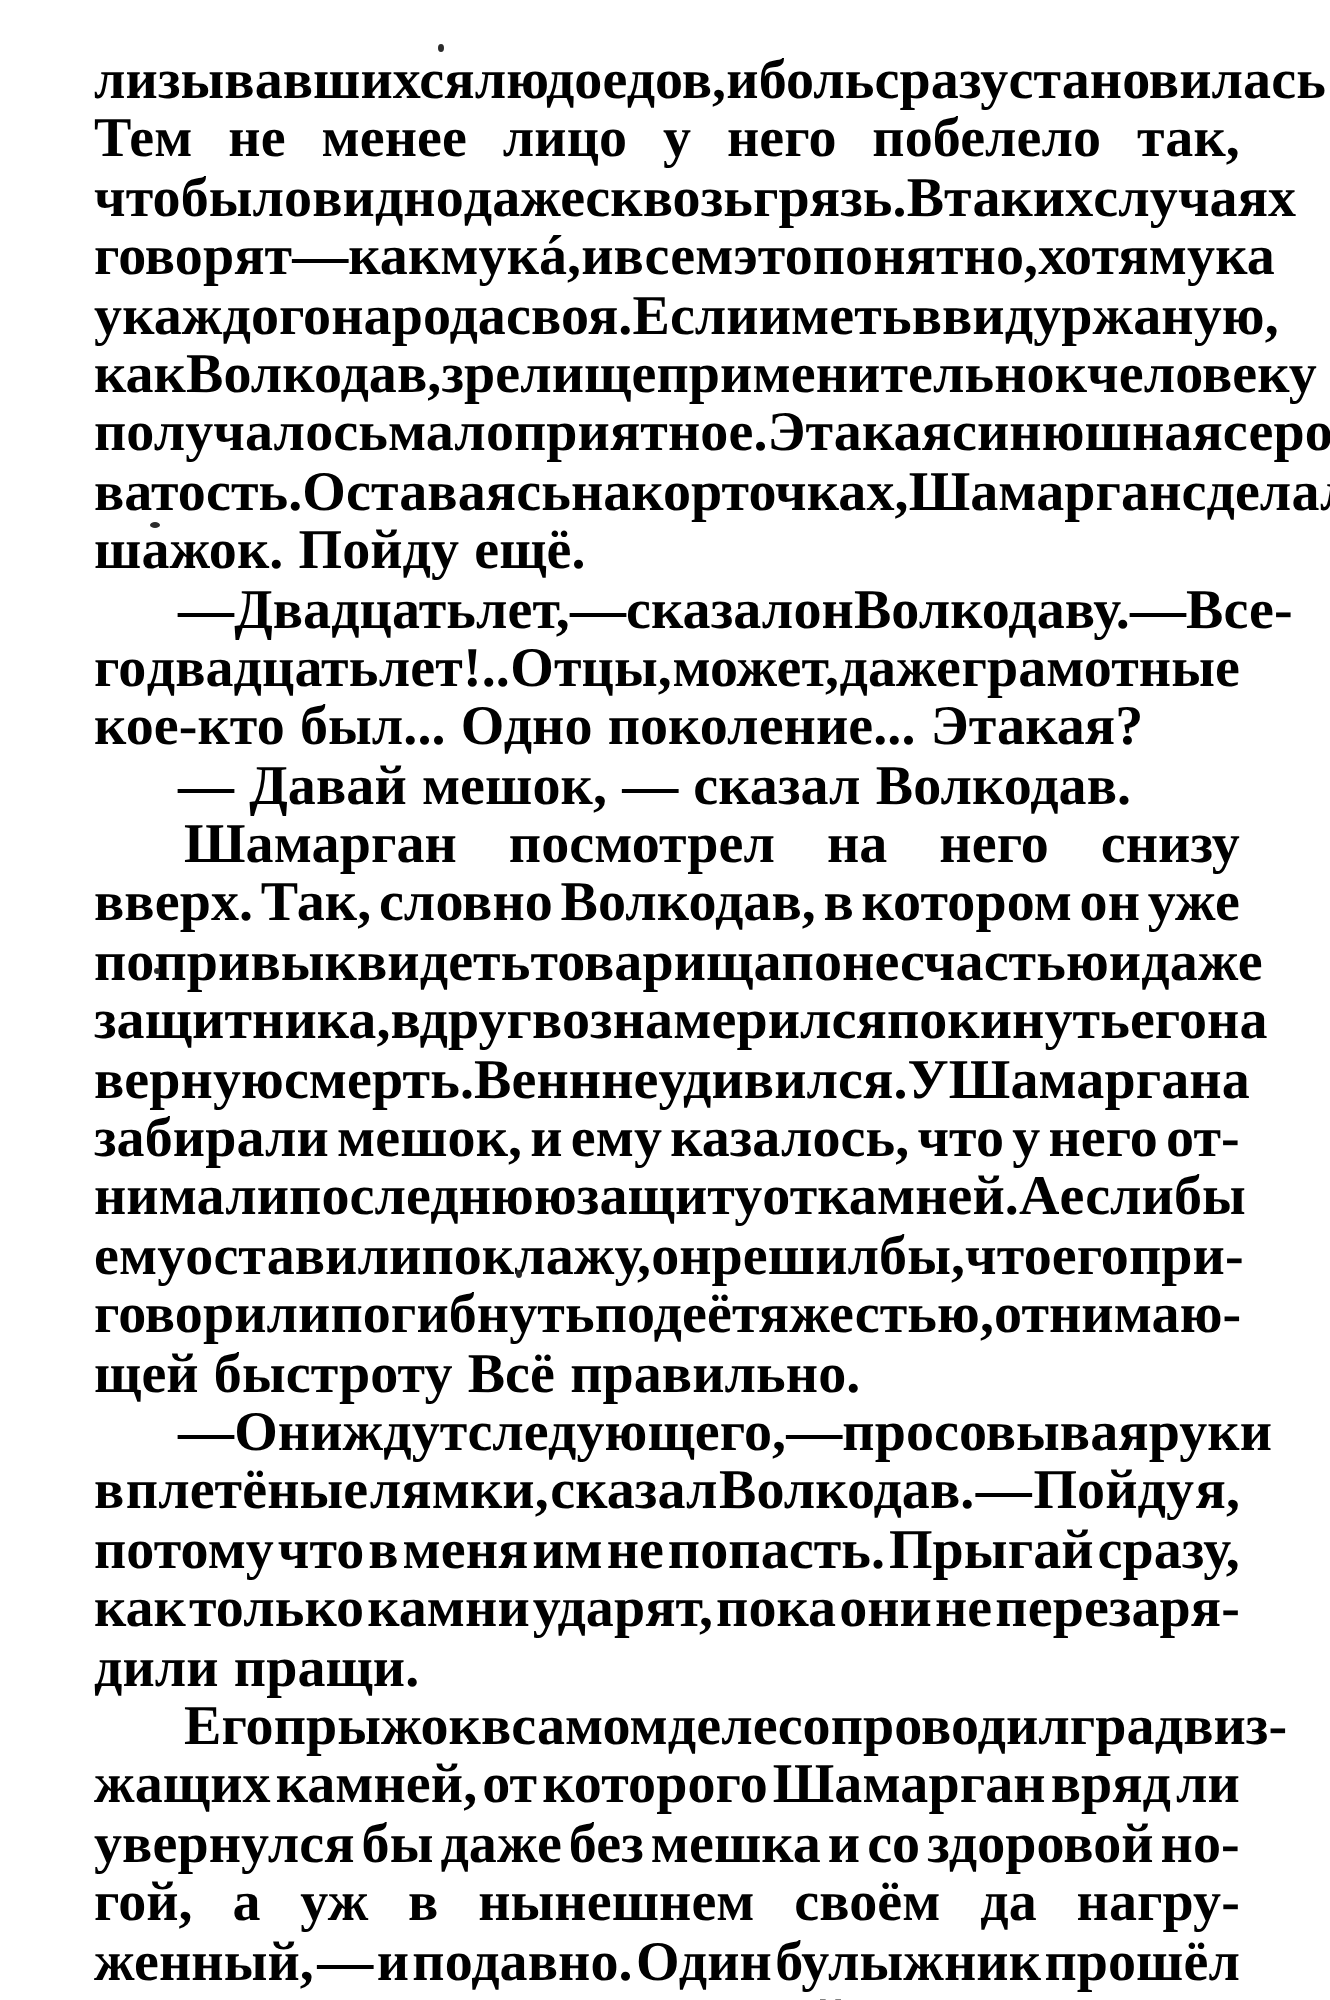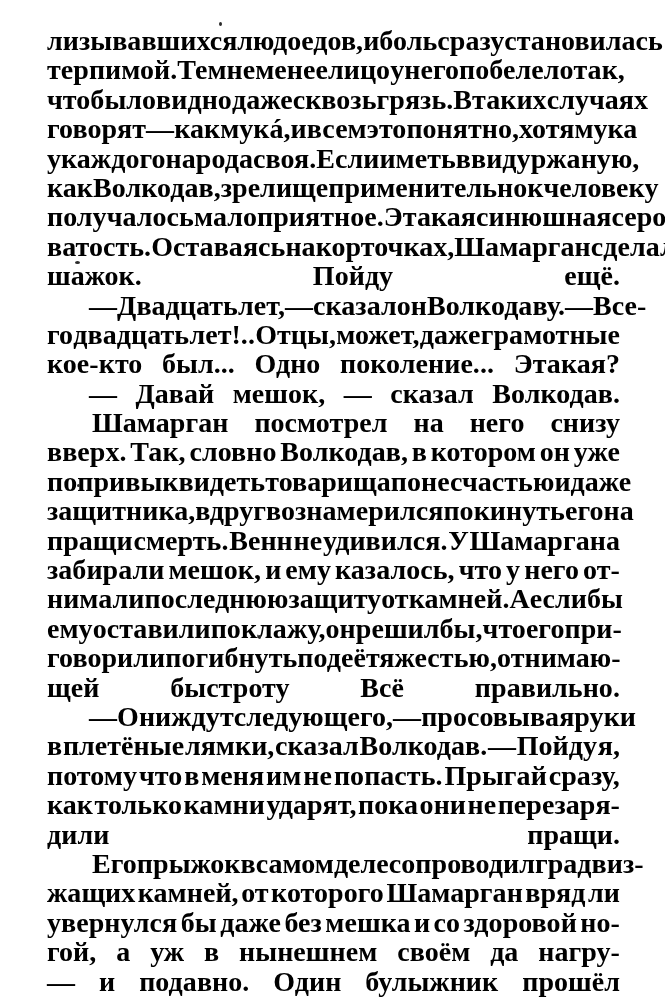--- a/index.html
+++ b/index.html
@@ -43,21 +43,21 @@
     white-space: pre;
     overflow: visible;
   }
 
   
   .line.just {
     justify-content: space-between;
   }
   
   .line.flush {
-    justify-content: space-between;
+    justify-content: flex-start;
     font-family: Liberation Serif, serif;
   }
 
   .line .w {
     display: inline-block;
   }
   
   .line.flush .w + .w {
     margin-left: 0.27em;
   }
@@ -85,52 +85,52 @@
   .speck.s3 { left: 258px;  top: 635px; width: 3px; height: 4px; }
   .speck.s4 { left: 77px;   top: 484px; width: 3px; height: 3px; }
 </style>
 </head>
 <body>
 
 <div class="page">
 
   <div class="text-block">
       <div class="line just"><span class="w">лизывавшихся</span><span class="w">людоедов,</span><span class="w">и</span><span class="w">боль</span><span class="w">сразу</span><span class="w">становилась</span></div>
-      <div class="line just"><span class="w">терпимой.</span><span class="w">Тем</span><span class="w">не</span><span class="w">менее</span><span class="w">лицо</span><span class="w">у</span><span class="w">него</span><span class="w">побелело</span><span class="w">так,</span></div>
+      <div class="line just"><span class="w">Тем</span><span class="w">не</span><span class="w">менее</span><span class="w">лицо</span><span class="w">у</span><span class="w">него</span><span class="w">побелело</span><span class="w">так,</span></div>
       <div class="line just"><span class="w">что</span><span class="w">было</span><span class="w">видно</span><span class="w">даже</span><span class="w">сквозь</span><span class="w">грязь.</span><span class="w">В</span><span class="w">таких</span><span class="w">случаях</span></div>
       <div class="line just"><span class="w">говорят</span><span class="w">—</span><span class="w">как</span><span class="w">мукá,</span><span class="w">и</span><span class="w">всем</span><span class="w">это</span><span class="w">понятно,</span><span class="w">хотя</span><span class="w">мука</span></div>
       <div class="line just"><span class="w">у</span><span class="w">каждого</span><span class="w">народа</span><span class="w">своя.</span><span class="w">Если</span><span class="w">иметь</span><span class="w">в</span><span class="w">виду</span><span class="w">ржаную,</span></div>
       <div class="line just"><span class="w">как</span><span class="w">Волкодав,</span><span class="w">зрелище</span><span class="w">применительно</span><span class="w">к</span><span class="w">человеку</span></div>
       <div class="line just"><span class="w">получалось</span><span class="w">малоприятное.</span><span class="w">Этакая</span><span class="w">синюшная</span><span class="w">серо-</span></div>
       <div class="line just"><span class="w">ватость.</span><span class="w">Оставаясь</span><span class="w">на</span><span class="w">корточках,</span><span class="w">Шамарган</span><span class="w">сделал</span></div>
       <div class="line flush"><span class="w">шажок.</span><span class="w">Пойду</span><span class="w">ещё.</span></div>
       <div class="line just dlg-indent"><span class="w">—</span><span class="w">Двадцать</span><span class="w">лет,</span><span class="w">—</span><span class="w">сказал</span><span class="w">он</span><span class="w">Волкодаву.</span><span class="w">—</span><span class="w">Все-</span></div>
       <div class="line just"><span class="w">го</span><span class="w">двадцать</span><span class="w">лет!..</span><span class="w">Отцы,</span><span class="w">может,</span><span class="w">даже</span><span class="w">грамотные</span></div>
       <div class="line flush"><span class="w">кое-кто</span><span class="w">был...</span><span class="w">Одно</span><span class="w">поколение...</span><span class="w">Этакая?</span></div>
       <div class="line flush dlg-indent"><span class="w">—</span><span class="w">Давай</span><span class="w">мешок,</span><span class="w">—</span><span class="w">сказал</span><span class="w">Волкодав.</span></div>
       <div class="line just indent"><span class="w">Шамарган</span><span class="w">посмотрел</span><span class="w">на</span><span class="w">него</span><span class="w">снизу</span></div>
       <div class="line just"><span class="w">вверх.</span><span class="w">Так,</span><span class="w">словно</span><span class="w">Волкодав,</span><span class="w">в</span><span class="w">котором</span><span class="w">он</span><span class="w">уже</span></div>
       <div class="line just"><span class="w">попривык</span><span class="w">видеть</span><span class="w">товарища</span><span class="w">по</span><span class="w">несчастью</span><span class="w">и</span><span class="w">даже</span></div>
       <div class="line just"><span class="w">защитника,</span><span class="w">вдруг</span><span class="w">вознамерился</span><span class="w">покинуть</span><span class="w">его</span><span class="w">на</span></div>
-      <div class="line just"><span class="w">пращи</span><span class="w">смерть.</span><span class="w">Венн</span><span class="w">не</span><span class="w">удивился.</span><span class="w">У</span><span class="w">Шамаргана</span></div>
+      <div class="line just"><span class="w">верную</span><span class="w">смерть.</span><span class="w">Венн</span><span class="w">не</span><span class="w">удивился.</span><span class="w">У</span><span class="w">Шамаргана</span></div>
       <div class="line just"><span class="w">забирали</span><span class="w">мешок,</span><span class="w">и</span><span class="w">ему</span><span class="w">казалось,</span><span class="w">что</span><span class="w">у</span><span class="w">него</span><span class="w">от-</span></div>
       <div class="line just"><span class="w">нимали</span><span class="w">последнюю</span><span class="w">защиту</span><span class="w">от</span><span class="w">камней.</span><span class="w">А</span><span class="w">если</span><span class="w">бы</span></div>
       <div class="line just"><span class="w">ему</span><span class="w">оставили</span><span class="w">поклажу,</span><span class="w">он</span><span class="w">решил</span><span class="w">бы,</span><span class="w">что</span><span class="w">его</span><span class="w">при-</span></div>
       <div class="line just"><span class="w">говорили</span><span class="w">погибнуть</span><span class="w">под</span><span class="w">её</span><span class="w">тяжестью,</span><span class="w">отнимаю-</span></div>
       <div class="line flush"><span class="w">щей</span><span class="w">быстроту</span><span class="w">Всё</span><span class="w">правильно.</span></div>
       <div class="line just dlg-indent"><span class="w">—</span><span class="w">Они</span><span class="w">ждут</span><span class="w">следующего,</span><span class="w">—</span><span class="w">просовывая</span><span class="w">руки</span></div>
       <div class="line just"><span class="w">в</span><span class="w">плетёные</span><span class="w">лямки,</span><span class="w">сказал</span><span class="w">Волкодав.</span><span class="w">—</span><span class="w">Пойду</span><span class="w">я,</span></div>
       <div class="line just"><span class="w">потому</span><span class="w">что</span><span class="w">в</span><span class="w">меня</span><span class="w">им</span><span class="w">не</span><span class="w">попасть.</span><span class="w">Прыгай</span><span class="w">сразу,</span></div>
       <div class="line just"><span class="w">как</span><span class="w">только</span><span class="w">камни</span><span class="w">ударят,</span><span class="w">пока</span><span class="w">они</span><span class="w">не</span><span class="w">перезаря-</span></div>
       <div class="line flush"><span class="w">дили</span><span class="w">пращи.</span></div>
       <div class="line just indent"><span class="w">Его</span><span class="w">прыжок</span><span class="w">в</span><span class="w">самом</span><span class="w">деле</span><span class="w">сопроводил</span><span class="w">град</span><span class="w">виз-</span></div>
       <div class="line just"><span class="w">жащих</span><span class="w">камней,</span><span class="w">от</span><span class="w">которого</span><span class="w">Шамарган</span><span class="w">вряд</span><span class="w">ли</span></div>
       <div class="line just"><span class="w">увернулся</span><span class="w">бы</span><span class="w">даже</span><span class="w">без</span><span class="w">мешка</span><span class="w">и</span><span class="w">со</span><span class="w">здоровой</span><span class="w">но-</span></div>
       <div class="line just"><span class="w">гой,</span><span class="w">а</span><span class="w">уж</span><span class="w">в</span><span class="w">нынешнем</span><span class="w">своём</span><span class="w">да</span><span class="w">нагру-</span></div>
-      <div class="line just"><span class="w">—</span><span class="w">и</span><span class="w">подавно.</span><span class="w">Один</span><span class="w">булыжник</span><span class="w">прошёл</span></div>
+      <div class="line just"><span class="w">женный,</span><span class="w">—</span><span class="w">и</span><span class="w">подавно.</span><span class="w">Один</span><span class="w">булыжник</span><span class="w">прошёл</span></div>
       <div class="line just"><span class="w">у</span><span class="w">Волкодава</span><span class="w">по</span><span class="w">волосам,</span><span class="w">другой</span><span class="w">глухо</span><span class="w">впечатался</span></div>
     </div>
 
   <span class="speck s1"></span>
   <span class="speck s2"></span>
   <span class="speck s3"></span>
   <span class="speck s4"></span>
 
 </div>
 

